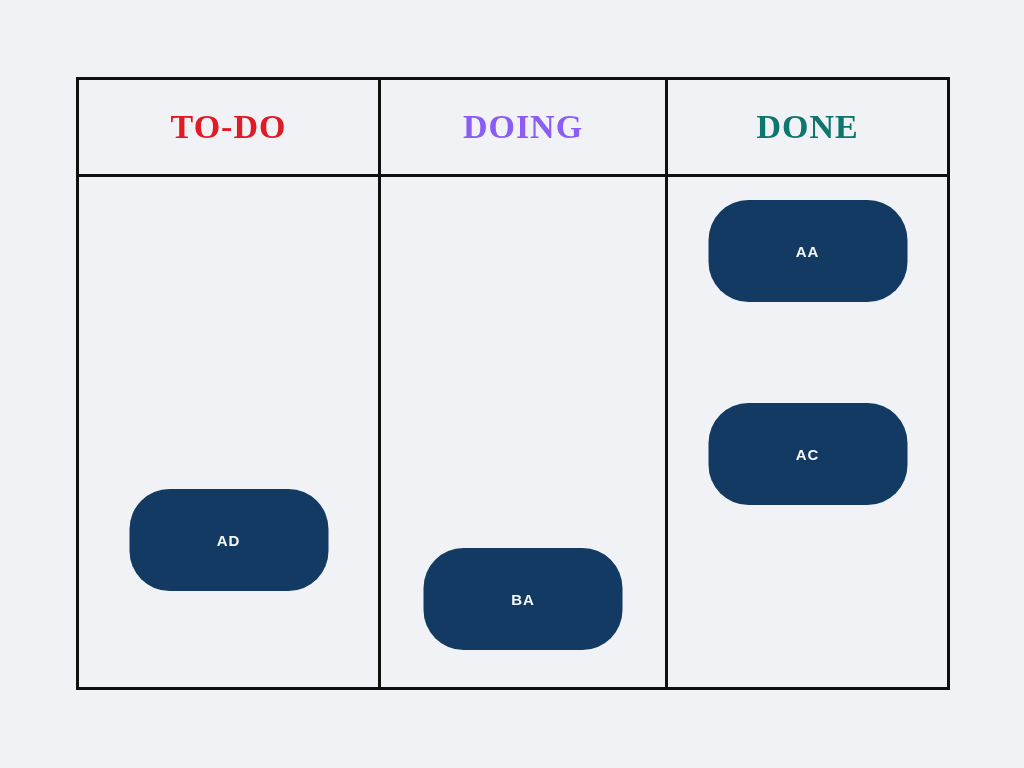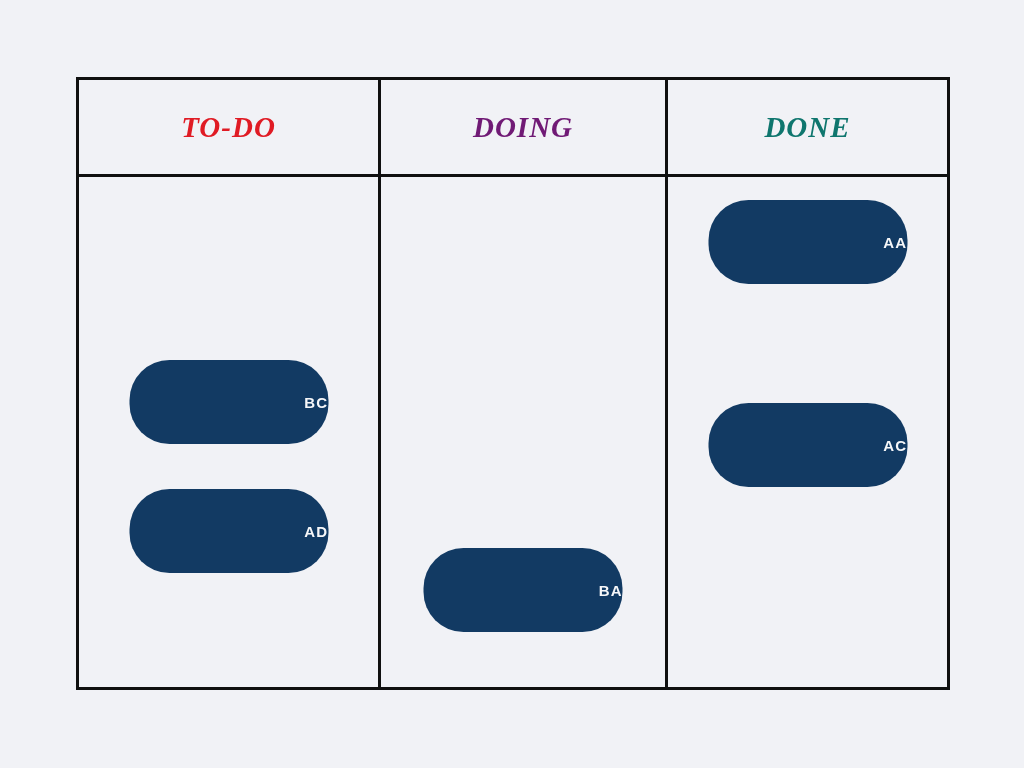--- a/index.html
+++ b/index.html
@@ -29,67 +29,63 @@
     border-right: 3px solid var(--border);
     border-bottom: 3px solid var(--border);
     display: flex;
     align-items: center;
     justify-content: center;
   }
   .hcell.last { border-right: none; }
   .hcell .title {
     font-family: "Liberation Serif", serif;
     font-weight: bold;
-    font-size: 29px;
+    font-size: 34px;
     letter-spacing: 1px;
-    font-style: italic;
   }
   .bcell {
     border-right: 3px solid var(--border);
     position: relative;
   }
   .bcell.last { border-right: none; }
   .card {
     position: absolute;
     left: 50%;
     transform: translateX(-50%);
     width: 199px;
-    height: 84px;
+    height: 102px;
     border-radius: 40px;
     background: var(--card);
     display: flex;
     align-items: center;
-    justify-content: flex-end;
+    justify-content: center;
     cursor: pointer;
   }
   .card .label {
     color: var(--card-text);
     font-weight: bold;
     font-size: 15px;
     letter-spacing: 1px;
   }
 </style>
 </head>
 <body>
 
 <div class="board">
 
 <div class="hcell">
     <span class="title" style="color: rgb(224, 27, 36);">TO-DO</span>
   </div>
     <div class="hcell">
-    <span class="title" style="color: #701a75;">DOING</span>
+    <span class="title" style="color: #8b5cf6;">DOING</span>
   </div>
     <div class="hcell last">
     <span class="title" style="color: #0f766e;">DONE</span>
   </div>
     <div class="bcell">
-      <div class="card" style="top: 183px;">
-    <span class="label">BC</span>
-  </div>
       <div class="card" style="top: 312px;">
     <span class="label">AD</span>
   </div>
     </div>
     <div class="bcell">
       <div class="card" style="top: 371px;">
     <span class="label">BA</span>
   </div>
     </div>
     <div class="bcell last">

